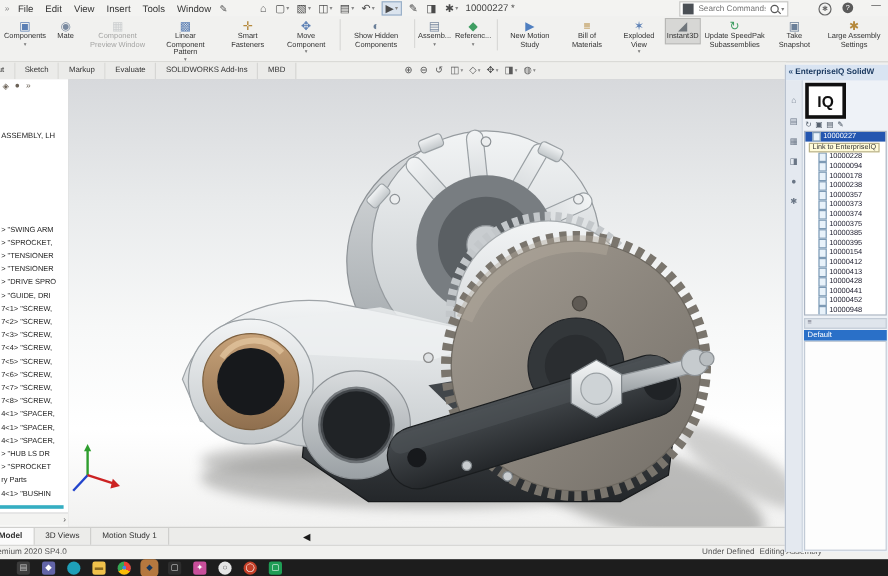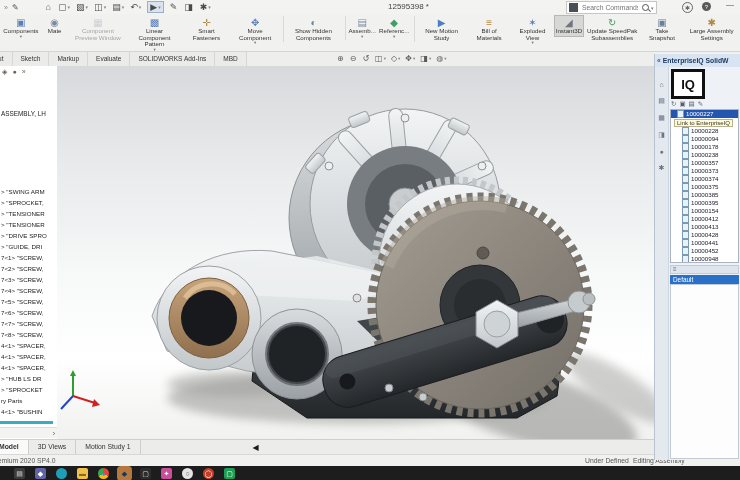--- a/index.html
+++ b/index.html
@@ -119,20 +119,29 @@
   .tbicon.activeapp{box-shadow:0 0 0 2px #b5783f;}
   .tbicon.run::after{content:"";position:absolute;bottom:-3px;left:2px;right:2px;height:2px;background:#4aa3e0;}
 </style>
 </head>
 <body>
 
 <div class="app">
 
   <div id="menubar">
     <span class="swmark">»</span>
+    <div class="menus">
+
+    <span class="menu">File</span>
+        <span class="menu">Edit</span>
+        <span class="menu">View</span>
+        <span class="menu">Insert</span>
+        <span class="menu">Tools</span>
+        <span class="menu">Window</span>
+      </div>
     <span class="pin">✎</span>
     <div class="qas">
 
     <span class="qa">
           <span>⌂</span>
           <span class="qacaret"></span>
         </span>
         <span class="qa">
           <span>▢</span>
           <span class="qacaret">▾</span>
@@ -163,21 +172,21 @@
         </span>
         <span class="qa">
           <span>◨</span>
           <span class="qacaret"></span>
         </span>
         <span class="qa">
           <span>✱</span>
           <span class="qacaret">▾</span>
         </span>
       </div>
-    <span id="title">12595398 *</span>
+    <span id="title">10000227 *</span>
     <div id="searchbox">
       <span class="slogo"></span>
       <input placeholder="Search Commands" style="">
       <span class="mag"></span>
       <span class="scaret">▾</span>
     </div>
     <span class="circ settings">✱</span>
     <span class="circ help">?</span>
     <span class="minbtn">—</span>
   </div>

